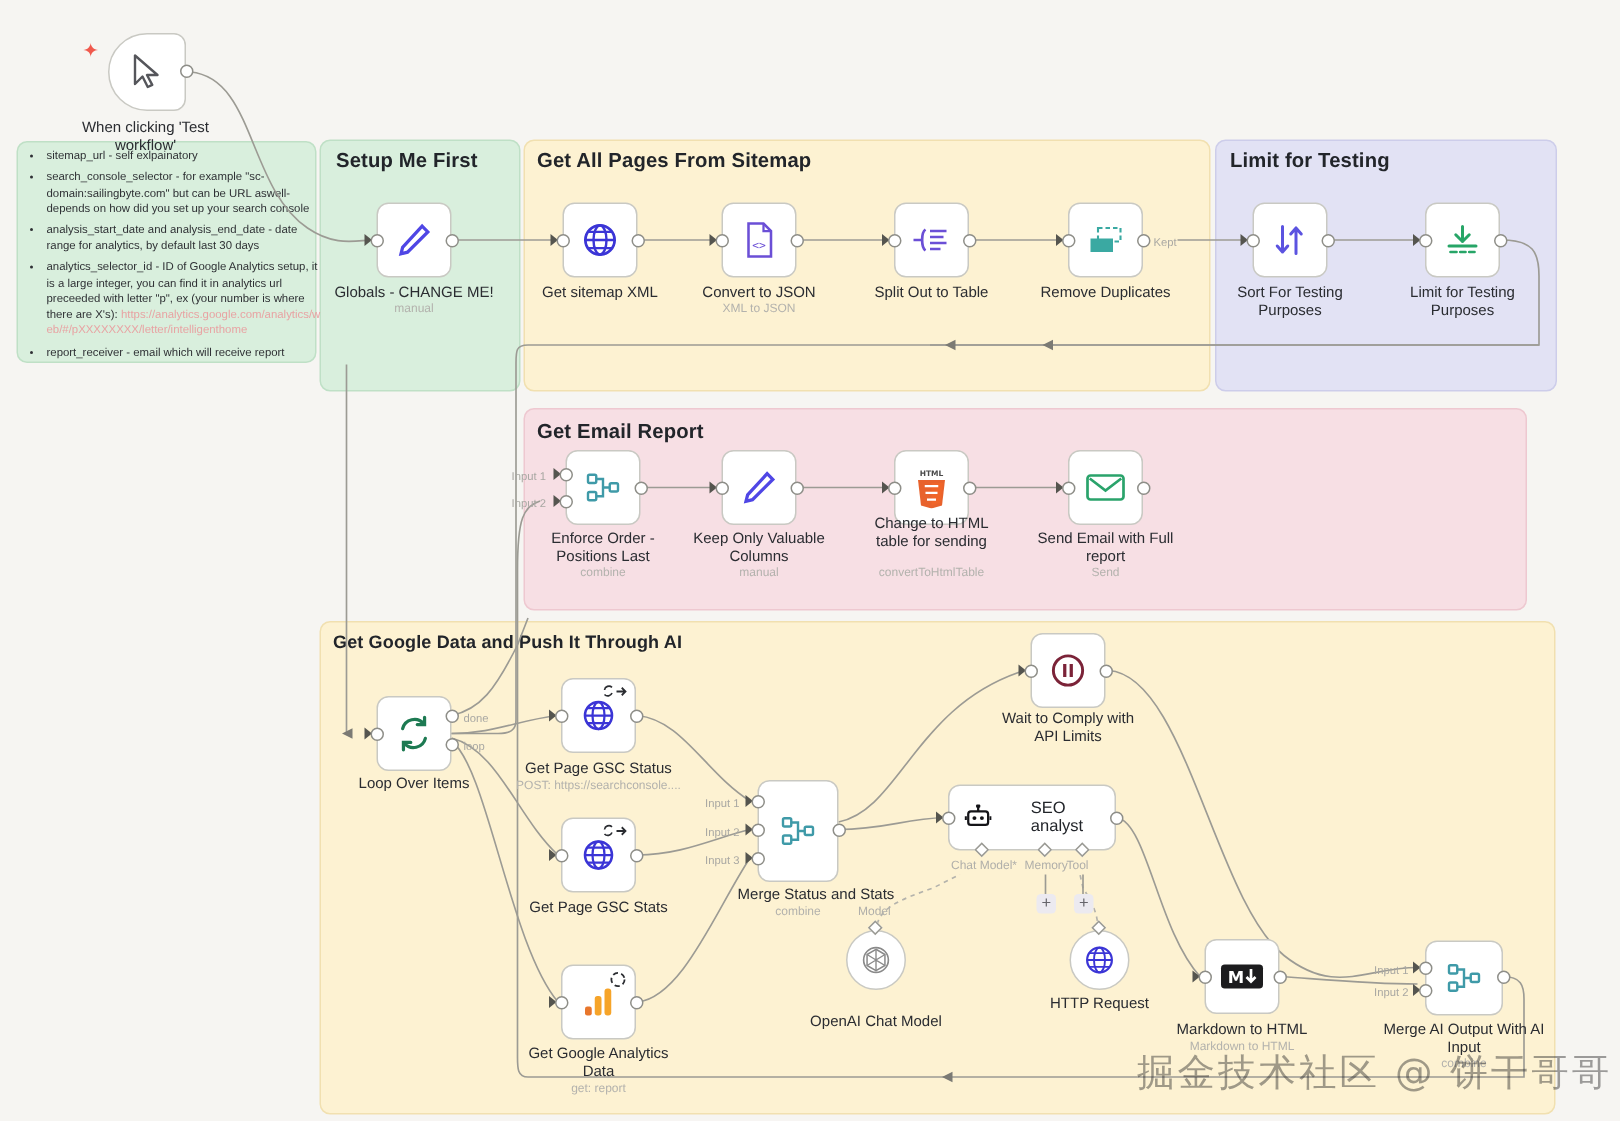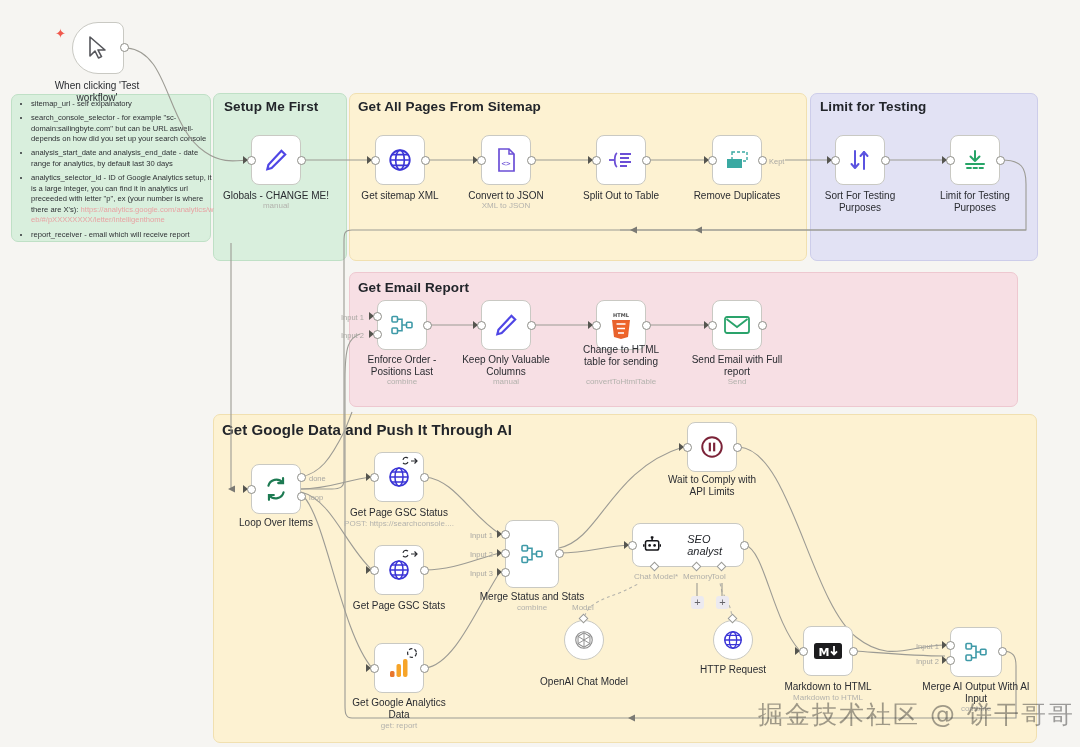--- a/index.html
+++ b/index.html
@@ -120,21 +120,20 @@
     background: #fff;
     border: 1px solid #c9c9c3;
     border-radius: 8px;
     display: flex; align-items: center;
     box-sizing: border-box;
   }
   .agent-title {
     font-size: 11px;
     color: #22252a;
     margin-left: 26px;
-    font-style: italic;
   }
   
   .note-list {
     position: absolute;
     margin: 0;
     padding-left: 13px;
     font-size: 7.6px;
     line-height: 10.6px;
     color: #2e3034;
   }
@@ -163,21 +162,21 @@
   <div class="frame" style="left:349px;top:93px;width:458px;height:168px;background:#fdf2d2;border:1px solid #f1e0b0;"></div>
   <div class="frame-title" style="left:358px;top:99px;">Get All Pages From Sitemap</div>
 
   <div class="frame" style="left:810px;top:93px;width:228px;height:168px;background:#e2e2f4;border:1px solid #cdcdea;"></div>
   <div class="frame-title" style="left:820px;top:99px;">Limit for Testing</div>
 
   <div class="frame" style="left:349px;top:272px;width:669px;height:135px;background:#f7dfe4;border:1px solid #eec8d0;"></div>
   <div class="frame-title" style="left:358px;top:280px;">Get Email Report</div>
 
   <div class="frame" style="left:213px;top:414px;width:824px;height:329px;background:#fdf2d2;border:1px solid #f1e0b0;"></div>
-  <div class="frame-title" style="left:222px;top:421px;font-size:15px;">Get Google Data and Push It Through AI</div>
+  <div class="frame-title" style="left:222px;top:421px;font-size:12px;">Get Google Data and Push It Through AI</div>
 
   <div class="frame" style="left:11px;top:94px;width:200px;height:148px;background:#d9efdd;border:1px solid #bfe0c6;"></div>
   <ul class="note-list" style="left:18px;top:99px;width:183px;">
     <li>sitemap_url - self exlpainatory</li>
     <li>search_console_selector - for example "sc-domain:sailingbyte.com" but can be URL aswell- depends on how did you set up your search console</li>
     <li>analysis_start_date and analysis_end_date - date range for analytics, by default last 30 days</li>
     <li><span>analytics_selector_id - ID of Google Analytics setup, it is a large integer, you can find it in analytics url preceeded with letter "p", ex (your number is where there are X's):</span>
       <span class="note-link">https://analytics.google.com/analytics/web/#/pXXXXXXXX/letter/intelligenthome</span></li>
     <li>report_receiver - email which will receive report</li>
   </ul>
@@ -470,21 +469,21 @@
   <div class="port-arrow" style="left:497px;top:530px;"></div>
   <div class="port" style="left:501px;top:530px;"></div>
   <div class="port-label" style="left:470px;top:531px;">Input 1</div>
   <div class="port-arrow" style="left:497px;top:549px;"></div>
   <div class="port" style="left:501px;top:549px;"></div>
   <div class="port-label" style="left:470px;top:550px;">Input 2</div>
   <div class="port-arrow" style="left:497px;top:568px;"></div>
   <div class="port" style="left:501px;top:568px;"></div>
   <div class="port-label" style="left:470px;top:569px;">Input 3</div>
   <div class="port" style="left:555px;top:549px;"></div>
-  <div class="node-label" style="left:472px;top:591px;width:120px;text-align:center;">Merge Status and Stats</div>
+  <div class="node-label" style="left:484px;top:591px;width:120px;text-align:center;">Merge Status and Stats</div>
   <div class="node-sub" style="left:472px;top:603px;width:120px;">combine</div>
 
   <div class="node" style="left:687px;top:422px;width:50px;height:50px;">
     <svg width="26" height="26" viewBox="0 0 24 24">
       <circle cx="12" cy="12" r="9" fill="none" stroke="#7b2338" stroke-width="1.8"></circle>
       <rect x="9" y="8" width="2" height="8" fill="#7b2338"></rect>
       <rect x="13" y="8" width="2" height="8" fill="#7b2338"></rect>
     </svg>
   </div>
   <div class="port-arrow" style="left:679px;top:443px;"></div>

